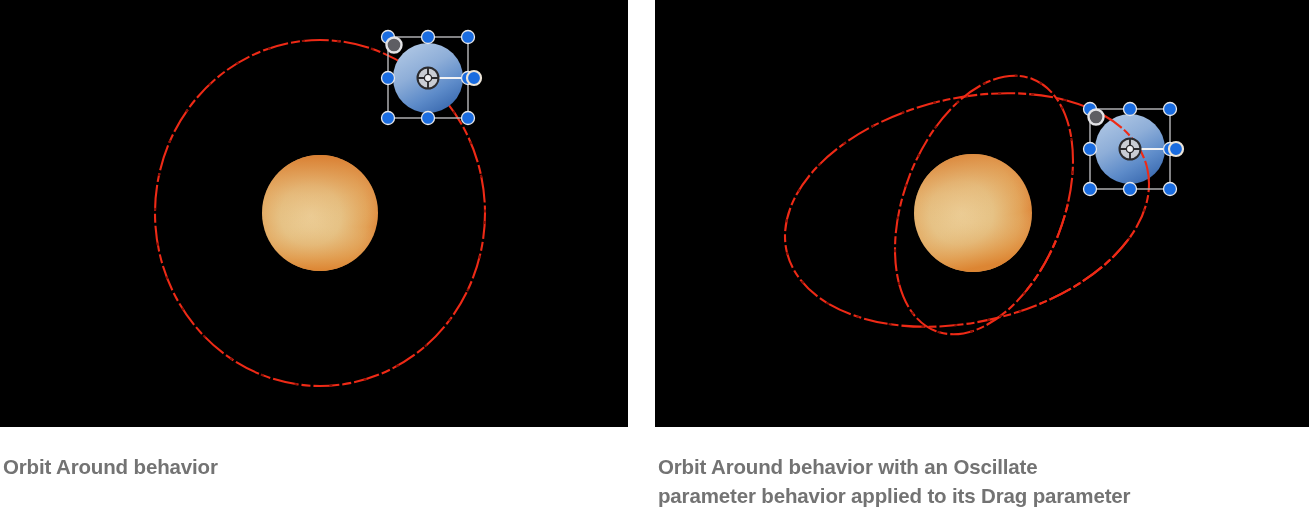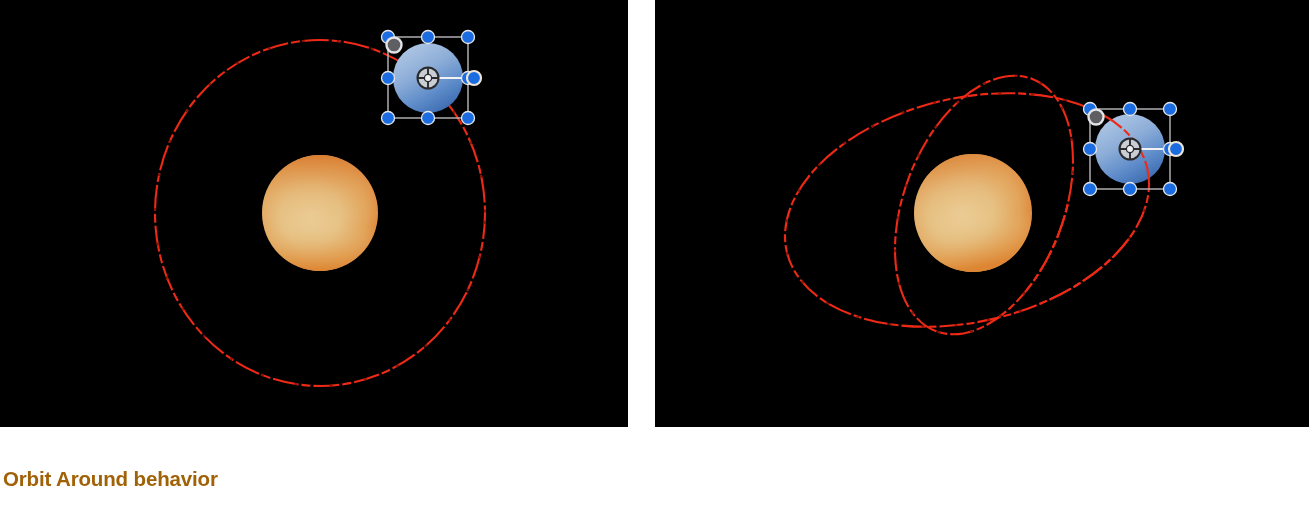--- a/index.html
+++ b/index.html
@@ -37,24 +37,24 @@
   .canvas svg {
     position: absolute;
     inset: 0;
     width: 100%;
     height: 100%;
     display: block;
   }
 
   .caption {
     position: absolute;
-    top: 464px;
+    top: 452px;
     font-size: 20.5px;
     font-weight: bold;
-    color: #a16207;
+    color: #737373;
     line-height: 1.42;
     letter-spacing: -0.15px;
     white-space: pre-line;
   }
   .figure.left  .caption { left: 3px;   width: 620px; }
   .figure.right .caption { left: 3px;   width: 650px; }
 </style>
 </head>
 <body>
 
@@ -203,15 +203,17 @@
           <circle cx="521" cy="149" r="7" fill="#1a6ce0" stroke="#ece4d8" stroke-width="2.2"></circle>
 
           <g>
             <circle cx="475" cy="149" r="10.5" fill="#c9cdd4" stroke="#2b2b2e" stroke-width="2"></circle>
             <path d="M 464.5 149 L 485.5 149 M 475 138.5 L 475 159.5" stroke="#2b2b2e" stroke-width="1.9"></path>
             <circle cx="475" cy="149" r="3.6" fill="#f0f1f4" stroke="#2b2b2e" stroke-width="1.3"></circle>
           </g>
         </g>
       </svg>
     </div>
+    <div class="caption">Orbit Around behavior with an Oscillate
+parameter behavior applied to its Drag parameter</div>
   </div>
 
 </div>
 
 </body></html>

